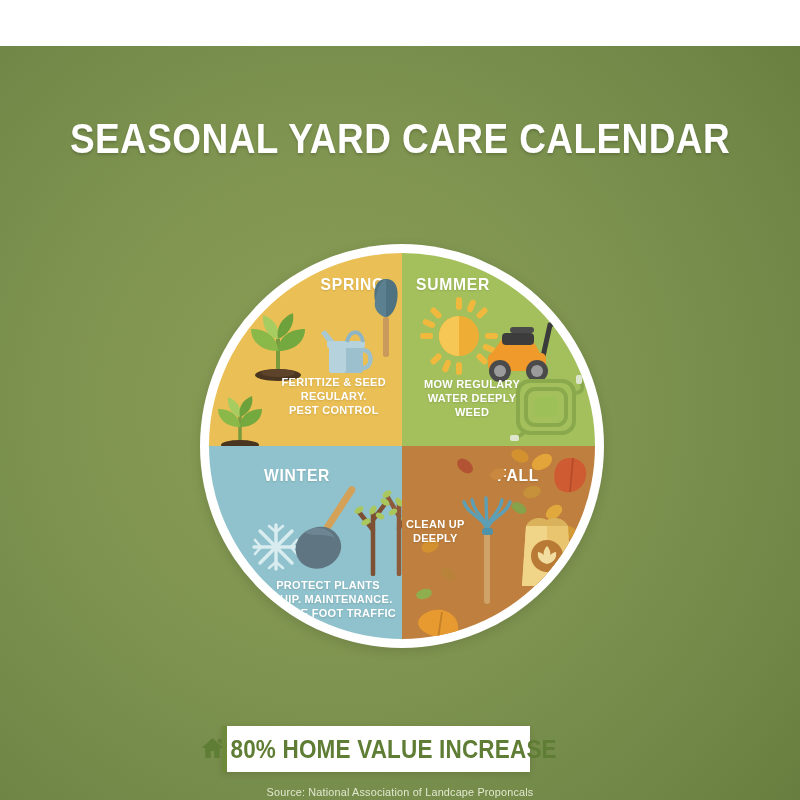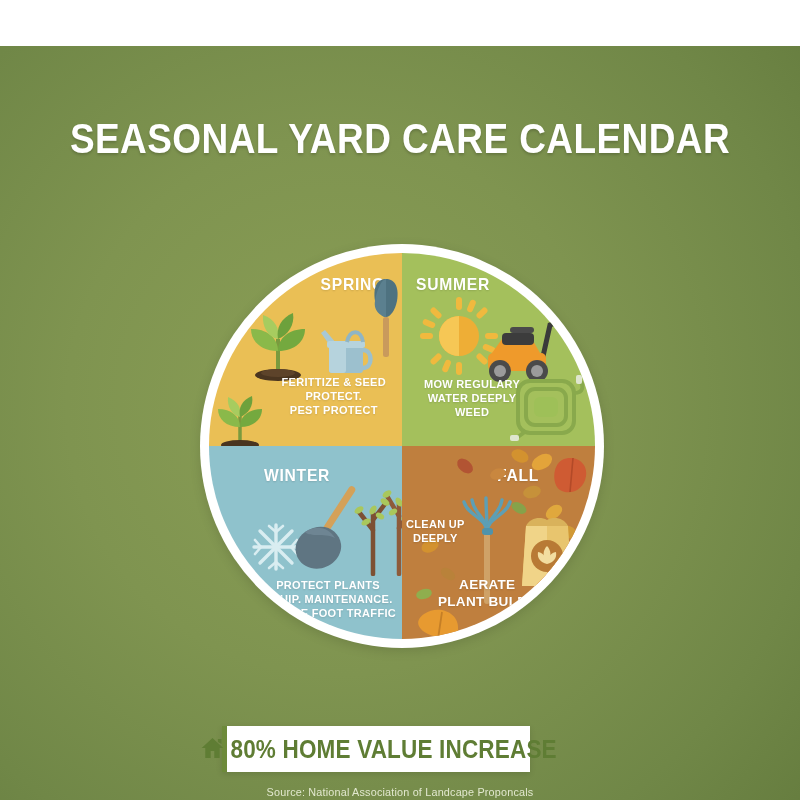--- a/index.html
+++ b/index.html
@@ -209,22 +209,22 @@
         </svg>
 
         <svg class="art" style="left:160px; top:22px;" width="34" height="84" viewBox="0 0 34 84">
           <rect x="14" y="42" width="6" height="40" rx="2.5" fill="#c99a5c"></rect>
           <path d="M17 4 C27 4 30 14 28 26 C26 36 21 42 17 42 C13 42 8 36 6 26 C4 14 7 4 17 4 Z" fill="#4e7280"></path>
           <path d="M17 4 C13 4 8 14 6 26 C4 36 13 42 17 42 Z" fill="#5b808f"></path>
         </svg>
 
         <div class="q-lines">
           <div>FERITTIZE &amp; SEED</div>
-          <div>PROTECT.</div>
-          <div>PEST PROTECT</div>
+          <div>REGULARY.</div>
+          <div>PEST CONTROL</div>
         </div>
       </div>
 
       <div class="quad q-winter" style="background:#8fc2cc;">
         <div class="q-label">WINTER</div>
 
         <svg class="art" style="left:42px; top:76px;" width="50" height="50" viewBox="0 0 50 50">
           <g stroke="#d9edf1" stroke-width="3.4" stroke-linecap="round">
             <line x1="25" y1="3" x2="25" y2="47"></line>
             <line x1="3" y1="25" x2="47" y2="25"></line>
@@ -378,24 +378,20 @@
           <circle cx="33" cy="44" r="16" fill="#b87a35"></circle>
           <path d="M33 34 C37 38 38 44 33 52 C28 44 29 38 33 34 Z" fill="#f2dda0"></path>
           <path d="M24 40 C30 41 33 46 33 52 C26 50 23 46 24 40 Z" fill="#f2dda0"></path>
           <path d="M42 40 C36 41 33 46 33 52 C40 50 43 46 42 40 Z" fill="#f2dda0"></path>
         </svg>
 
         <div class="q-lines">
           <div>CLEAN UP</div>
           <div>DEEPLY</div>
         </div>
-        <div class="q-lines2">
-          <div>AERATE</div>
-          <div>PLANT BULBS</div>
-        </div>
       </div>
 
     </div>
   </div>
 
   <div class="banner">
     <span class="banner-text">
       <svg class="house-icon" width="26" height="24" viewBox="0 0 26 24">
         <path d="M13 2 L25 12 L21 12 L21 22 L15 22 L15 15 L11 15 L11 22 L5 22 L5 12 L1 12 Z" fill="#5f7d34"></path>
         <path d="M19 3 L23 3 L23 8 L19 6 Z" fill="#5f7d34"></path>

